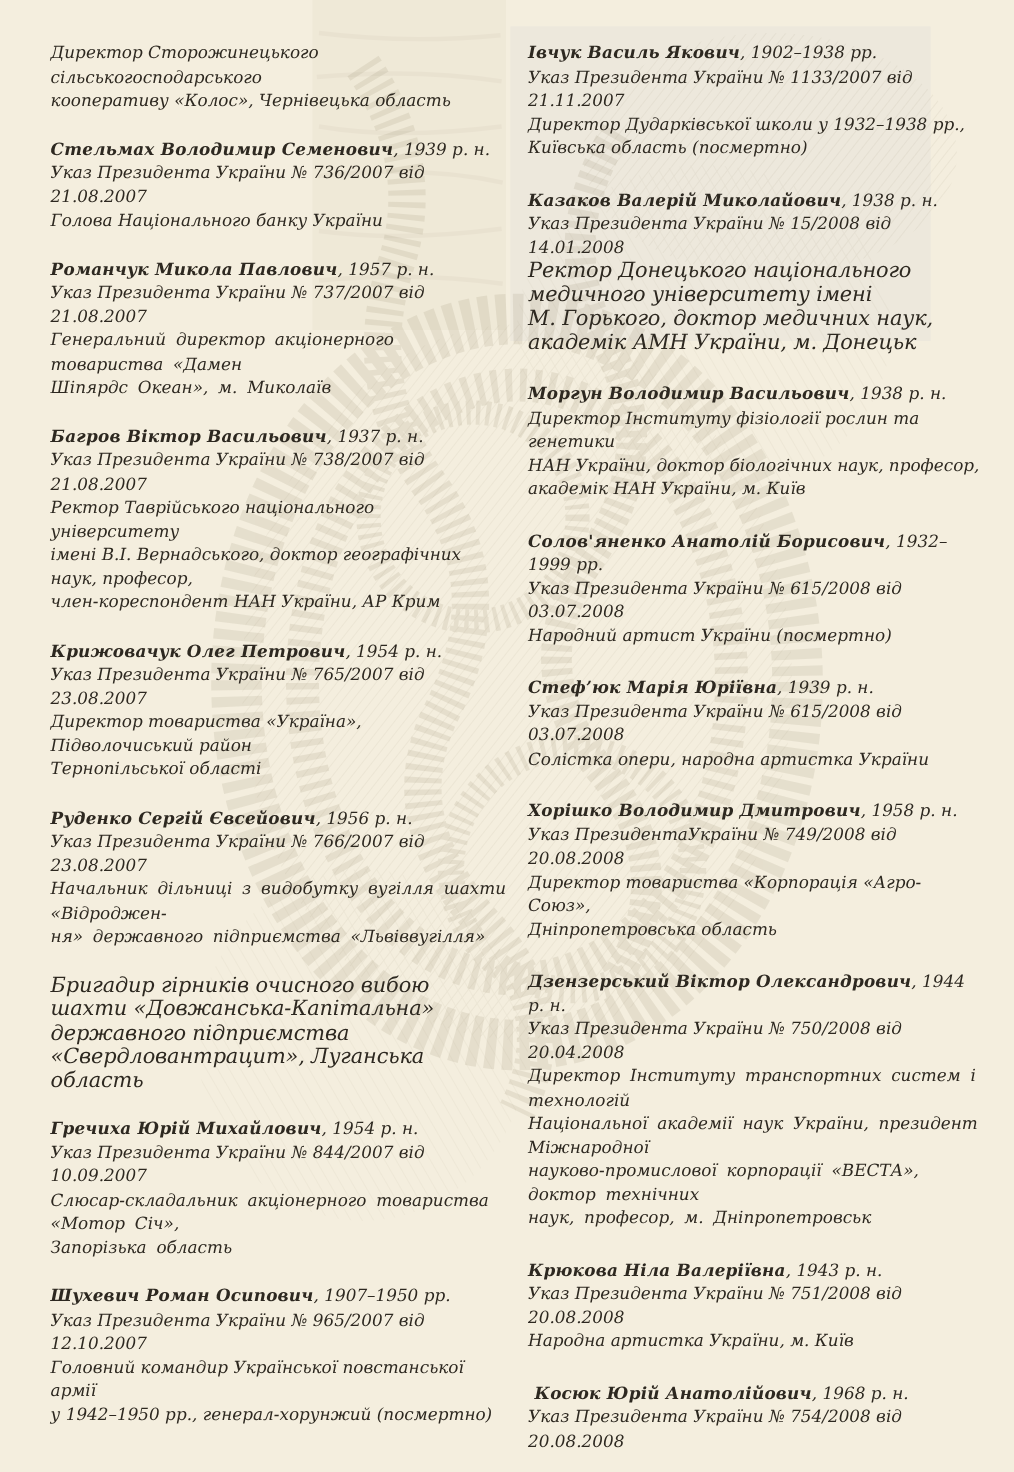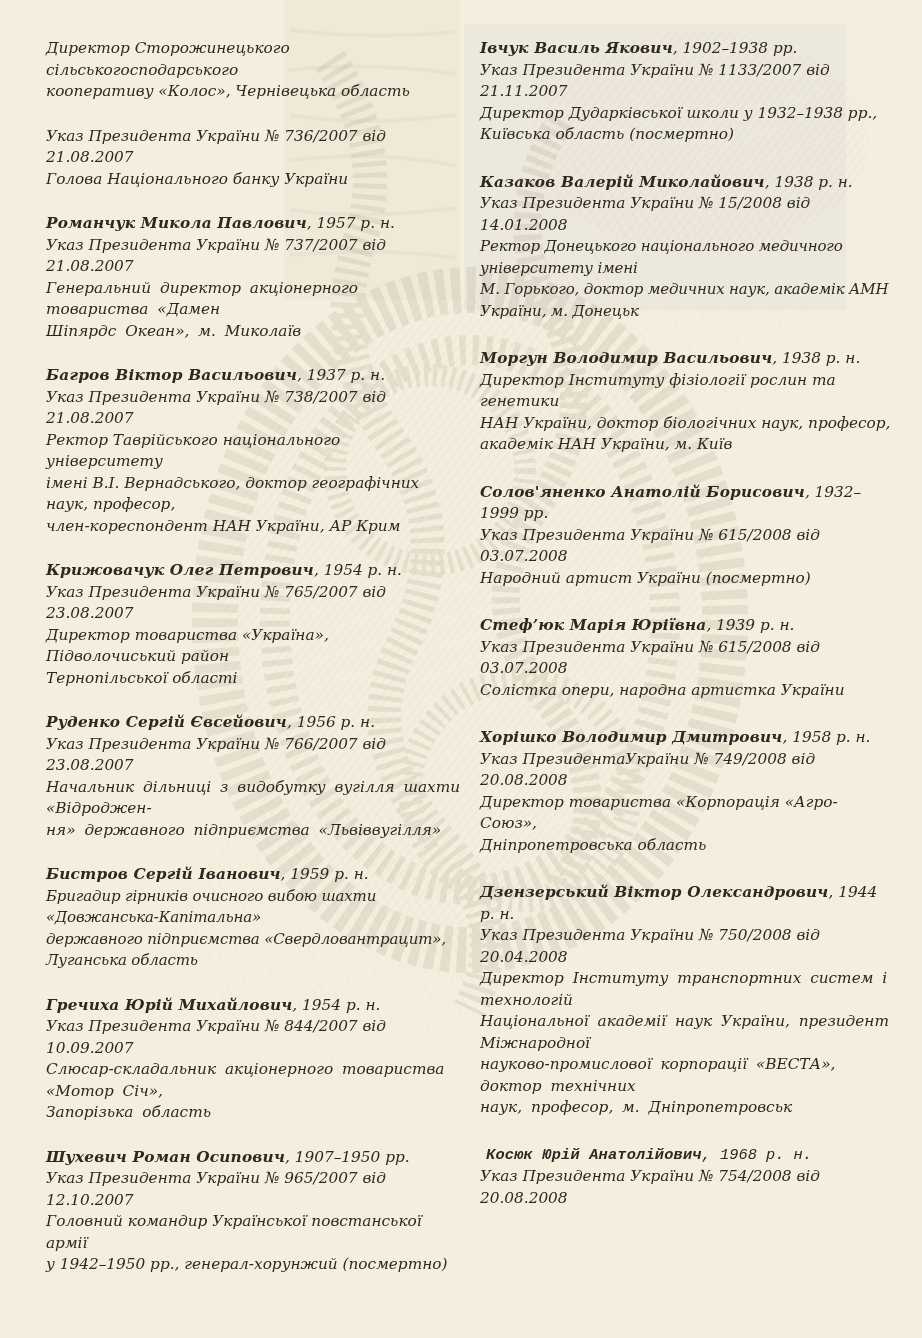--- a/index.html
+++ b/index.html
@@ -16,25 +16,25 @@
   }
   .page{position:absolute;left:0;top:0;width:922px;height:984px;z-index:1;}
   .column{position:absolute;top:38px;font-size:15.3px;line-height:21.5px;}
   .col-left{left:46px;width:414px;}
   .col-right{left:480px;width:412px;}
   .entry{margin-bottom:23px;}
   .col-right .entry{margin-bottom:26px;}
   .entry.extra-gap{margin-top:14px;}
   .name-line .nm{font-weight:bold;letter-spacing:.2px;}
   .name-line .yr{font-weight:normal;}
-  .entry.indent .name-line{padding-left:6px;font-family:Liberation Mono, monospace;}
+  .entry.indent .name-line{padding-left:6px;}
   .decree-line{}
   .position-line{white-space:pre-line;}
   .position-line.justify{word-spacing:4px;}
-  .position-line.condensed{font-size:15px;letter-spacing:-.15px;}
+  .position-line.condensed{font-size:19px;letter-spacing:-.15px;}
 </style>
 </head>
 <body>
 
 <svg class="watermark" viewBox="0 0 922 1338" xmlns="http://www.w3.org/2000/svg" aria-hidden="true">
   <defs>
     <pattern id="hatch" width="7" height="7" patternUnits="userSpaceOnUse" patternTransform="rotate(38)">
       <rect width="7" height="7" fill="none"></rect>
       <line x1="0" y1="0" x2="0" y2="7" stroke="#9a8f74" stroke-width="1.6"></line>
     </pattern>
@@ -66,20 +66,21 @@
   </g>
 </svg>
 
 <div class="page">
   <div class="column col-left">
       <div class="entry">
         <div class="position-line">Директор Сторожинецького сільськогосподарського
 кооперативу «Колос», Чернівецька область</div>
       </div>
       <div class="entry">
+        <div class="name-line"><span class="nm">Стельмах Володимир Семенович</span><span class="yr">, 1939 р. н.</span></div>
         <div class="decree-line">Указ Президента України № 736/2007 від 21.08.2007</div>
         <div class="position-line">Голова Національного банку України</div>
       </div>
       <div class="entry">
         <div class="name-line"><span class="nm">Романчук Микола Павлович</span><span class="yr">, 1957 р. н.</span></div>
         <div class="decree-line">Указ Президента України № 737/2007 від 21.08.2007</div>
         <div class="position-line justify">Генеральний директор акціонерного товариства «Дамен
 Шіпярдс Океан», м. Миколаїв</div>
       </div>
       <div class="entry">
@@ -95,21 +96,20 @@
         <div class="position-line">Директор товариства «Україна», Підволочиський район
 Тернопільської області</div>
       </div>
       <div class="entry">
         <div class="name-line"><span class="nm">Руденко Сергій Євсейович</span><span class="yr">, 1956 р. н.</span></div>
         <div class="decree-line">Указ Президента України № 766/2007 від 23.08.2007</div>
         <div class="position-line justify">Начальник дільниці з видобутку вугілля шахти «Відроджен-
 ня» державного підприємства «Львіввугілля»</div>
       </div>
       <div class="entry">
-        <div class="name-line"><span class="nm">Бистров Сергій Іванович</span><span class="yr">, 1959 р. н.</span></div>
         <div class="position-line condensed">Бригадир гірників очисного вибою шахти «Довжанська-Капітальна»
 державного підприємства «Свердловантрацит», Луганська область</div>
       </div>
       <div class="entry">
         <div class="name-line"><span class="nm">Гречиха Юрій Михайлович</span><span class="yr">, 1954 р. н.</span></div>
         <div class="decree-line">Указ Президента України № 844/2007 від 10.09.2007</div>
         <div class="position-line justify">Слюсар-складальник акціонерного товариства «Мотор Січ»,
 Запорізька область</div>
       </div>
       <div class="entry">
@@ -155,18 +155,23 @@
 Дніпропетровська область</div>
       </div>
       <div class="entry">
         <div class="name-line"><span class="nm">Дзензерський Віктор Олександрович</span><span class="yr">, 1944 р. н.</span></div>
         <div class="decree-line">Указ Президента України № 750/2008 від 20.04.2008</div>
         <div class="position-line justify">Директор Інституту транспортних систем і технологій
 Національної академії наук України, президент Міжнародної
 науково-промислової корпорації «ВЕСТА», доктор технічних
 наук, професор, м. Дніпропетровськ</div>
       </div>
+      <div class="entry">
+        <div class="name-line"><span class="nm">Крюкова Ніла Валеріївна</span><span class="yr">, 1943 р. н.</span></div>
+        <div class="decree-line">Указ Президента України № 751/2008 від 20.08.2008</div>
+        <div class="position-line">Народна артистка України, м. Київ</div>
+      </div>
       <div class="entry extra-gap indent">
         <div class="name-line"><span class="nm">Косюк Юрій Анатолійович</span><span class="yr">, 1968 р. н.</span></div>
         <div class="decree-line">Указ Президента України № 754/2008 від 20.08.2008</div>
       </div>
     </div>
 </div>
 
 </body></html>

